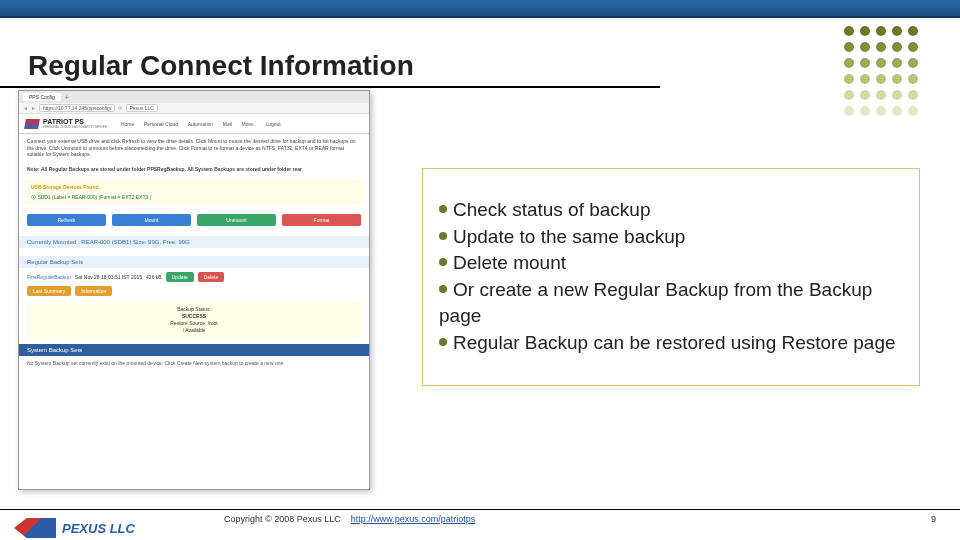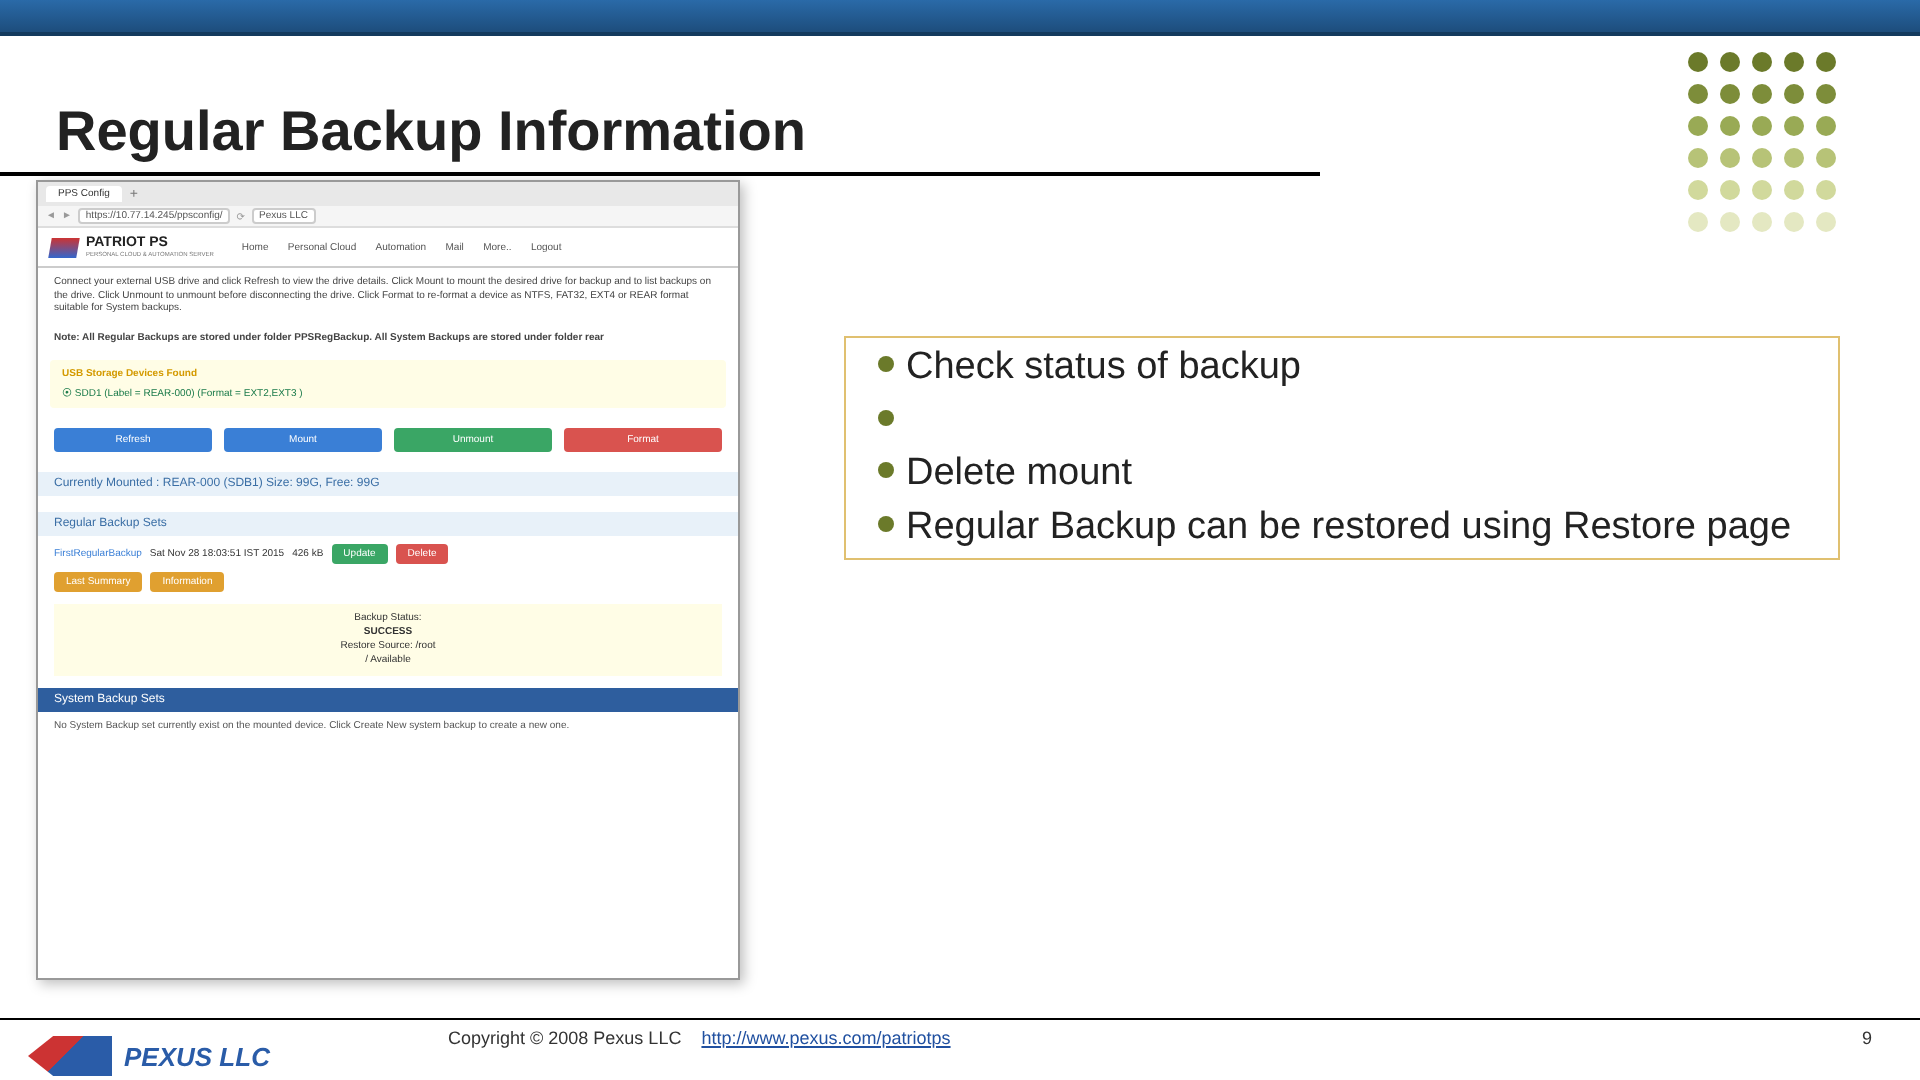--- a/index.html
+++ b/index.html
@@ -177,21 +177,21 @@
     font-size: 5px;
     color: #555;
     padding: 4px 8px;
     line-height: 1.3;
   }
   .bullet-box {
     position: absolute;
     top: 168px;
     left: 422px;
     width: 498px;
-    padding: 2px 16px;
+    padding: 28px 16px;
     border: 1px solid #e0c070;
     background: #fff;
     font-size: 19px;
     color: #222;
     line-height: 1.4;
   }
   .bullet-box .b-line { }
   .bullet-box .b-line.indent { padding-left: 26px; }
   .bullet-box .dot {
     display: inline-block;
@@ -244,21 +244,21 @@
     right: 24px;
     font-size: 9px;
     color: #333;
   }
 </style>
 </head>
 <body>
 
 <div class="top-bar"></div>
 
-<h1 class="title">Regular Backup Information</h1>
+<h1 class="title">Regular Connect Information</h1>
 <div class="title-underline"></div>
 
 <div class="deco-dots">
   <div class="dot" style="background:#6b7a2a"></div>
     <div class="dot" style="background:#6b7a2a"></div>
     <div class="dot" style="background:#6b7a2a"></div>
     <div class="dot" style="background:#6b7a2a"></div>
     <div class="dot" style="background:#6b7a2a"></div>
   <div class="dot" style="background:#7d8d3a"></div>
     <div class="dot" style="background:#7d8d3a"></div>
@@ -344,22 +344,23 @@
     <div style="font-weight:bold">SUCCESS</div>
     <div>Restore Source: /root</div>
     <div>/ Available</div>
   </div>
   <div class="s-bluebar">System Backup Sets</div>
   <div class="s-nobackup">No System Backup set currently exist on the mounted device. Click Create New system backup to create a new one.</div>
 </div>
 
 <div class="bullet-box">
   <div class="b-line"><span class="dot"></span><span>Check status of backup</span></div>
-  <div class="b-line"><span class="dot"></span></div>
+  <div class="b-line"><span class="dot"></span><span>Update to the same backup</span></div>
   <div class="b-line"><span class="dot"></span><span>Delete mount</span></div>
+  <div class="b-line"><span class="dot"></span><span>Or create a new Regular Backup from the Backup page</span></div>
   <div class="b-line"><span class="dot"></span><span>Regular Backup can be restored using Restore  page</span></div>
 </div>
 
 <div class="footer-line"></div>
 <div class="footer-logo">
   <div class="shape"></div>
   <div class="txt">PEXUS LLC</div>
 </div>
 <div class="copyright">
   <span>Copyright © 2008  Pexus LLC</span>

